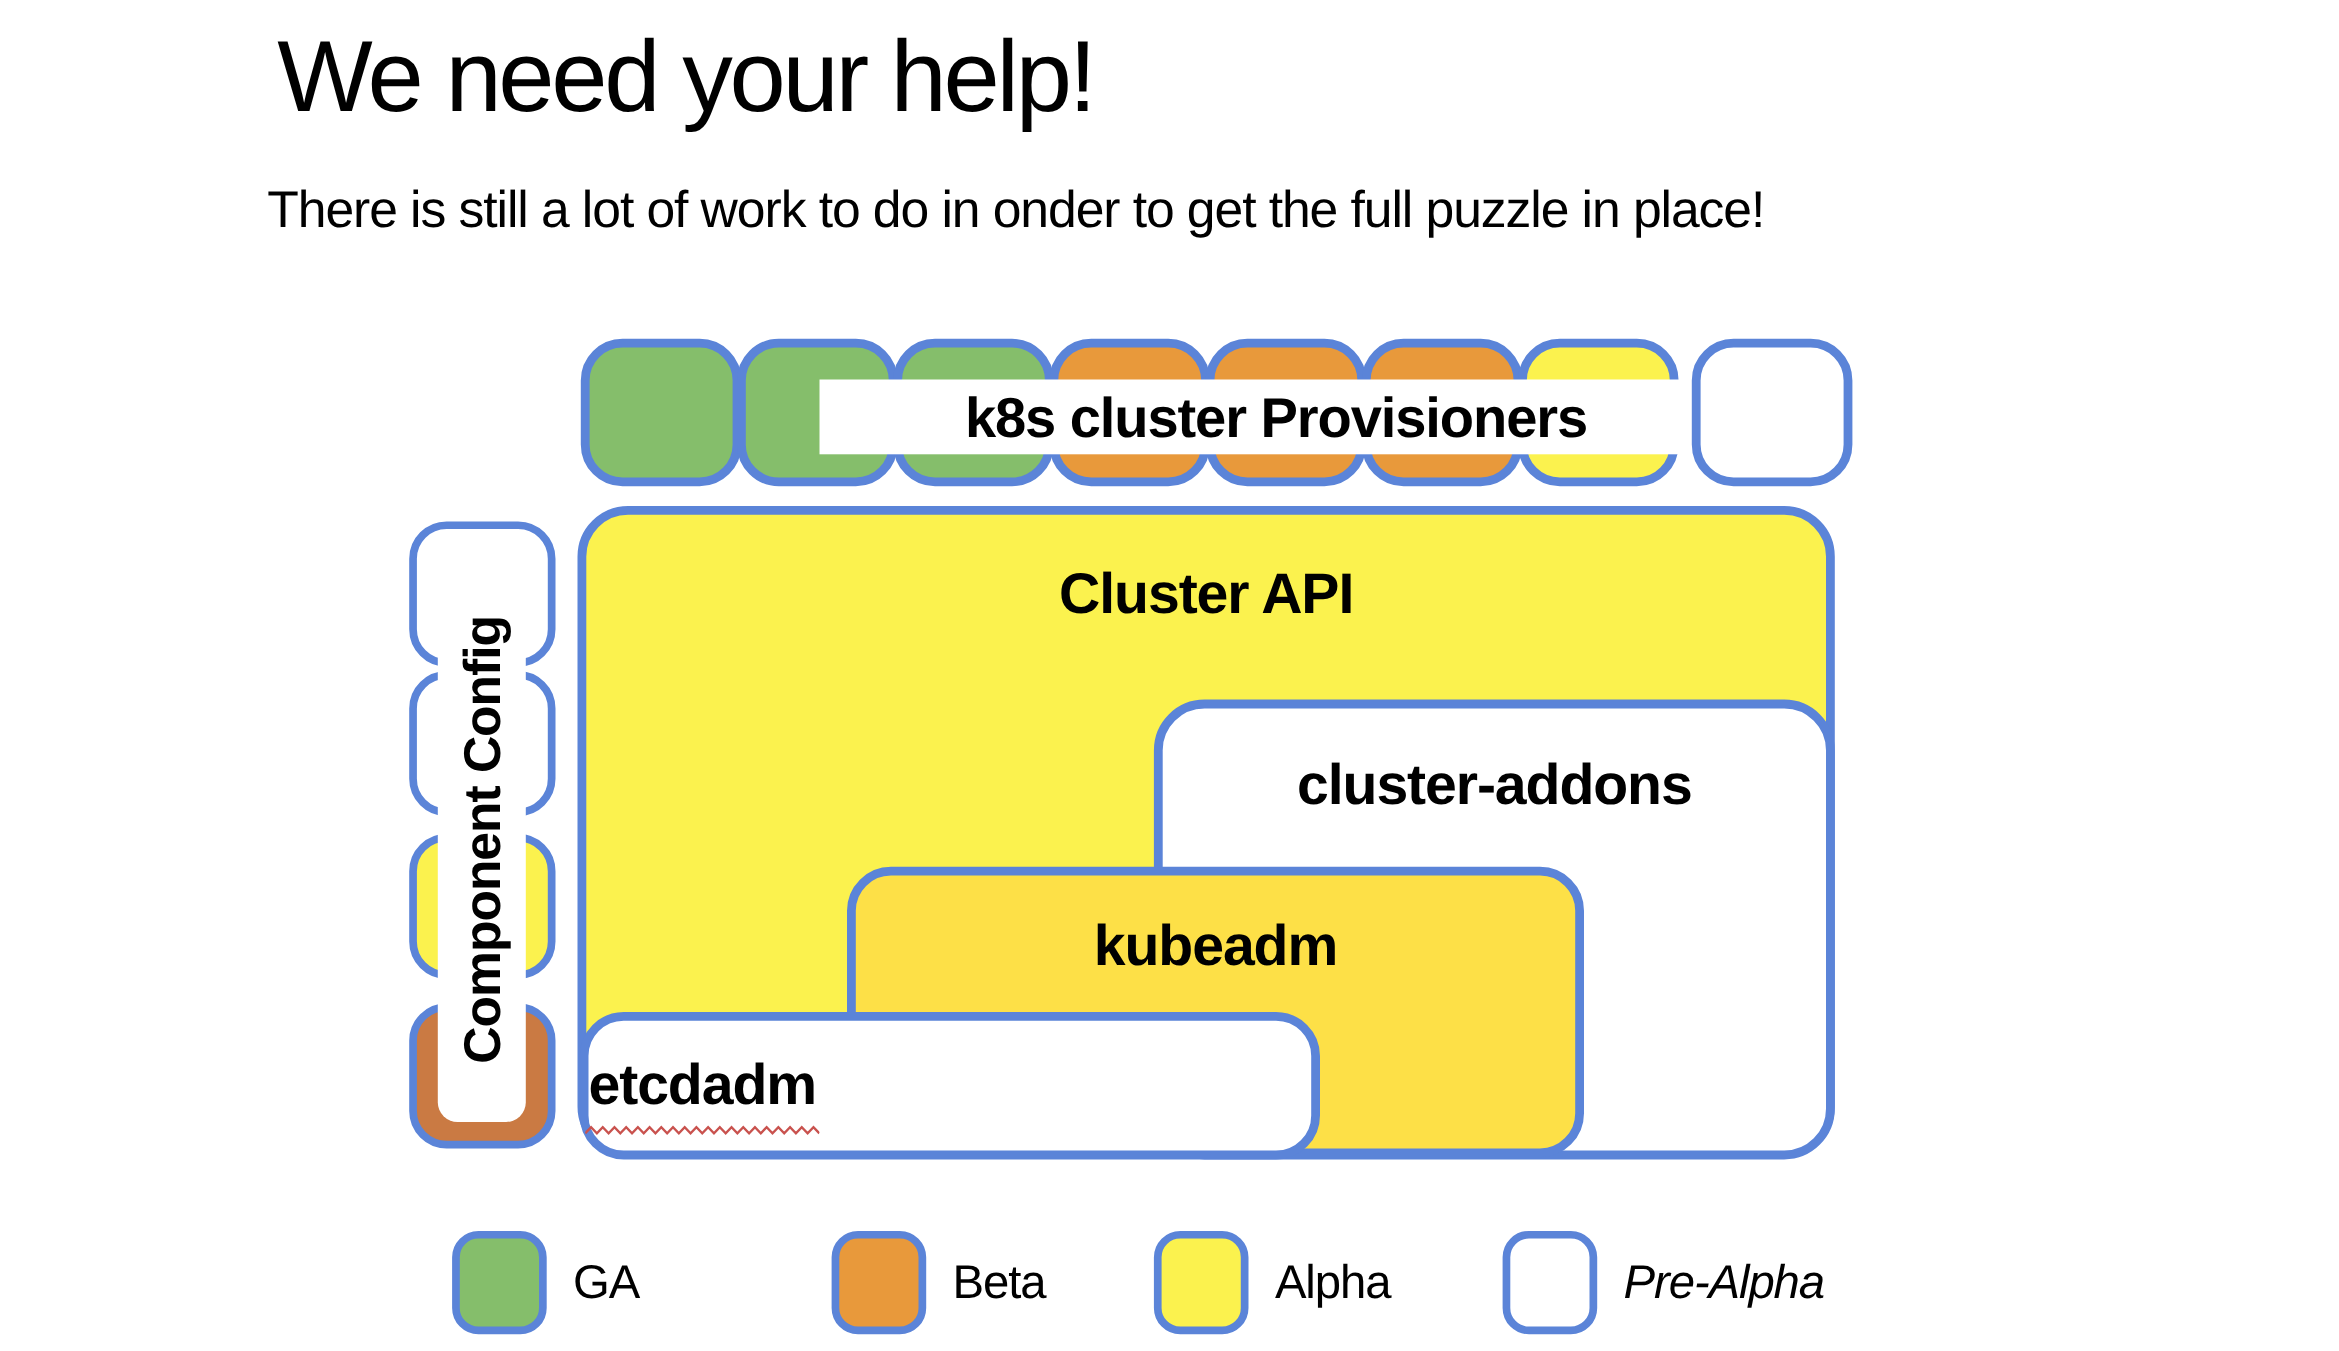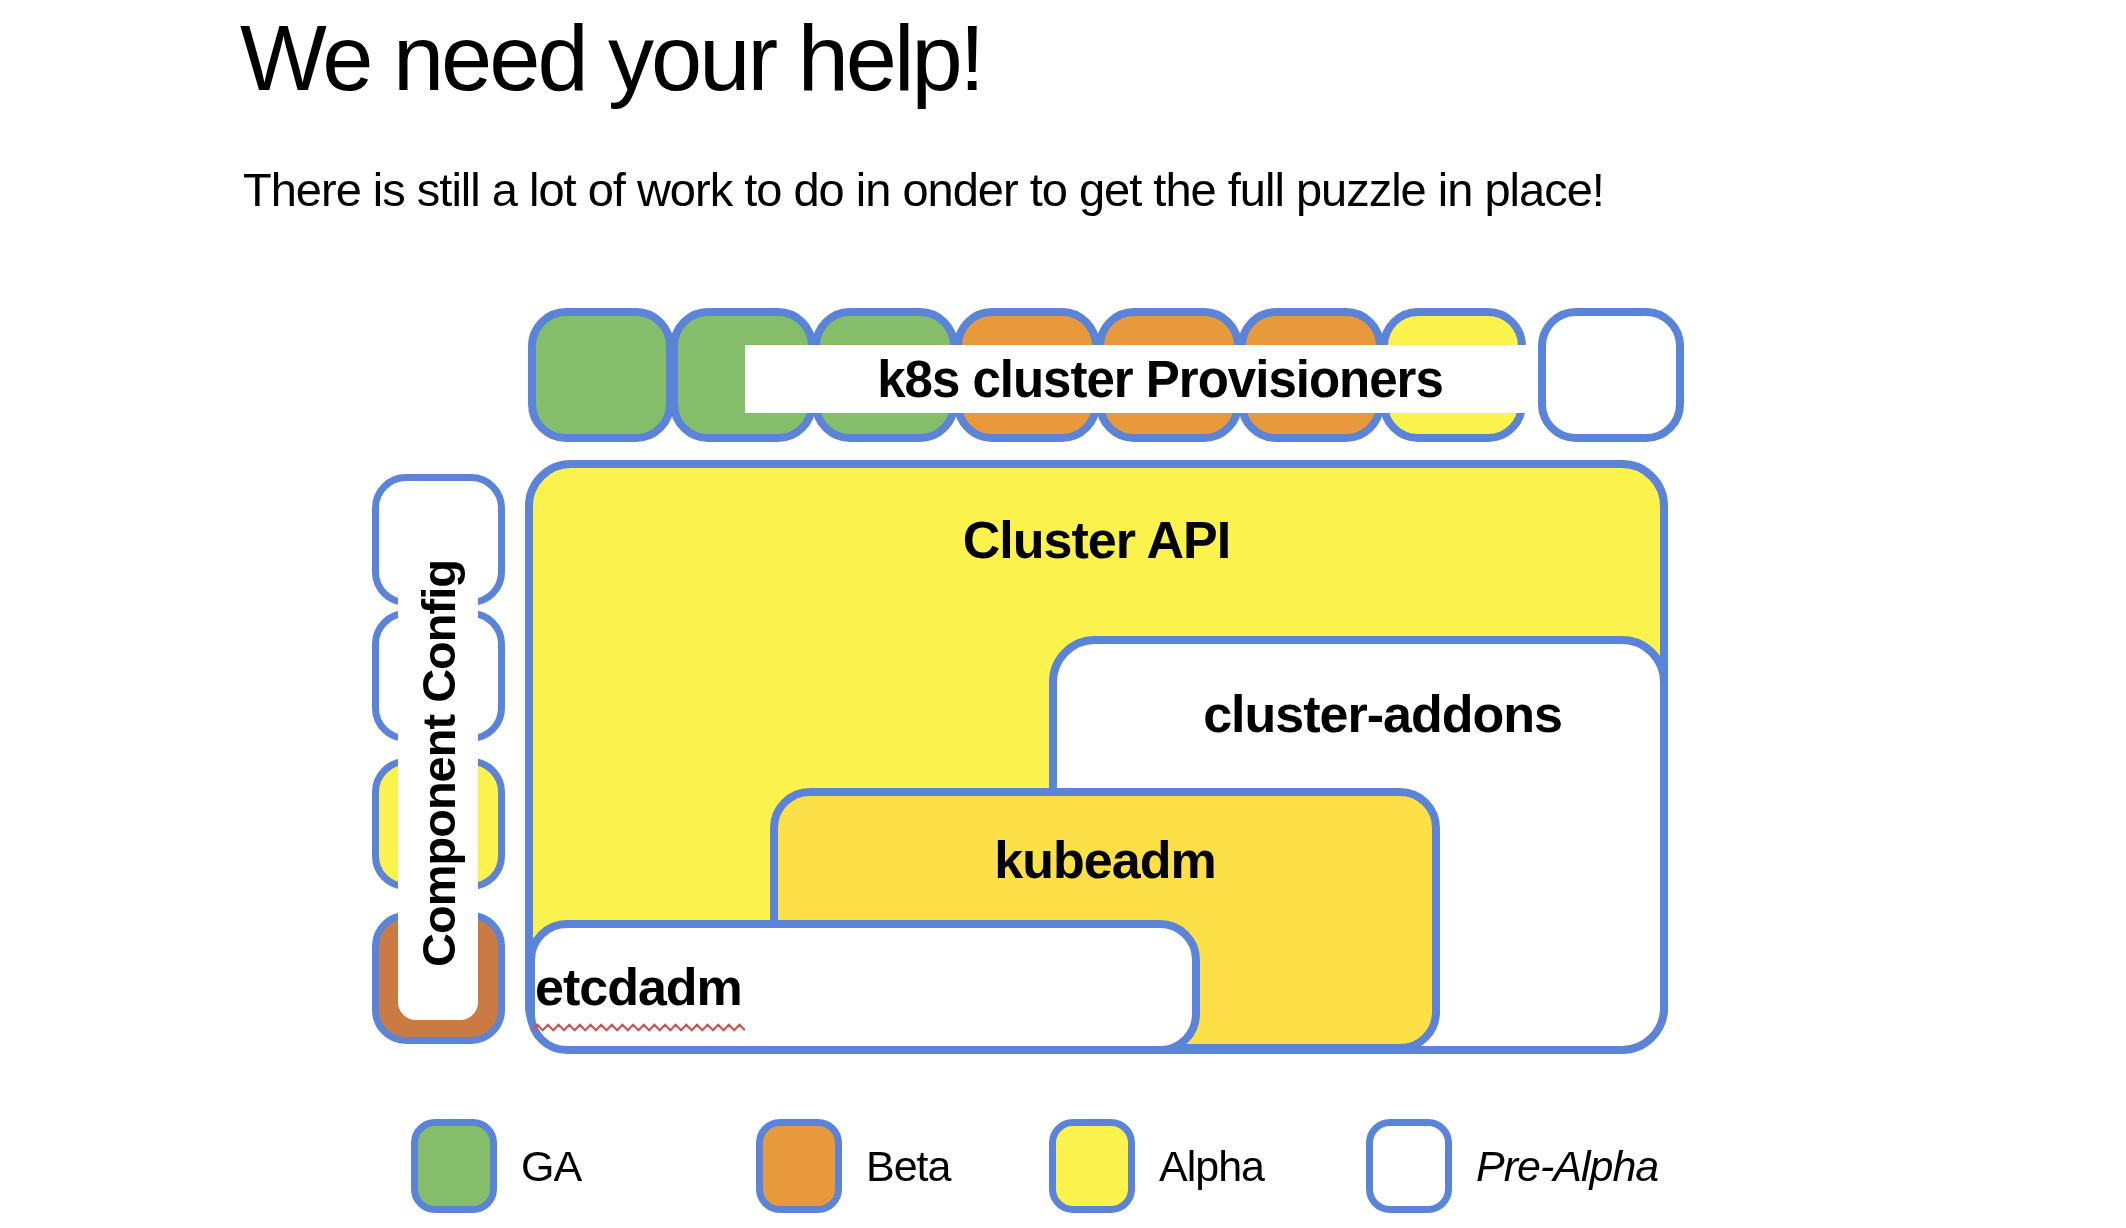--- a/index.html
+++ b/index.html
@@ -2,21 +2,21 @@
 <html style="--border-blue: #5b84d8; --ga-green: #85be6b; --beta-orange: #e8993b; --beta-dark-orange: #ca7a43; --alpha-yellow: #fbf24e; --pre-alpha-white: #ffffff; --spellcheck-red: #c9524e; --text-black: #000000;"><head>
 <meta charset="utf-8">
 <style>
   html,body{margin:0;padding:0;background:#fff;}
   .slide{
     position:relative;width:2126px;height:1228px;background:#fff;overflow:hidden;
     font-family:"Liberation Sans",sans-serif;color:#000;
   }
   
   .title{
-    position:absolute;left:240px;top:8px;margin:0;
+    position:absolute;left:240px;top:8px;margin:12px;
     font-size:92px;font-weight:400;letter-spacing:-3px;line-height:1.1;white-space:nowrap;
   }
   .subtitle{
     position:absolute;left:243px;top:162px;margin:0;
     font-size:47px;font-weight:400;letter-spacing:-1px;white-space:nowrap;
   }
   
   .piece{
     box-sizing:border-box;border:8px solid var(--border-blue);border-radius:38px;background:#fff;
   }
@@ -47,21 +47,21 @@
   
   .box{
     position:absolute;box-sizing:border-box;border:8px solid var(--border-blue);background:#fff;
   }
   .box-label{
     width:100%;text-align:center;font-size:52px;font-weight:700;letter-spacing:-1px;white-space:nowrap;
   }
   .box-cluster-api   {left:525px; top:460px; width:1143px;height:592px;border-radius:46px;z-index:1;}
   .box-cluster-api   .box-label{padding-top:42px;}
   .box-cluster-addons{left:1049px;top:636px; width:619px; height:418px;border-radius:46px;z-index:2;}
-  .box-cluster-addons .box-label{padding-top:40px;padding-left:24px;}
+  .box-cluster-addons .box-label{padding-top:40px;}
   .box-kubeadm       {left:770px; top:788px; width:670px; height:264px;border-radius:40px;z-index:3;}
   .box-kubeadm       .box-label{padding-top:34px;}
   .box-etcdadm       {left:527px; top:920px; width:673px; height:134px;border-radius:40px;z-index:6;
                       display:flex;align-items:center;justify-content:flex-start;}
   .box-etcdadm .box-label{width:auto;padding:0;}
   .misspelled{position:relative;display:inline-block;}
   .squiggle{position:absolute;left:-3px;bottom:-17px;width:calc(100% + 6px);height:13px;}
   
   .legend{position:absolute;left:0;top:1119px;width:100%;height:100px;}
   .legend-item{position:absolute;top:0;display:flex;align-items:center;gap:24px;}

